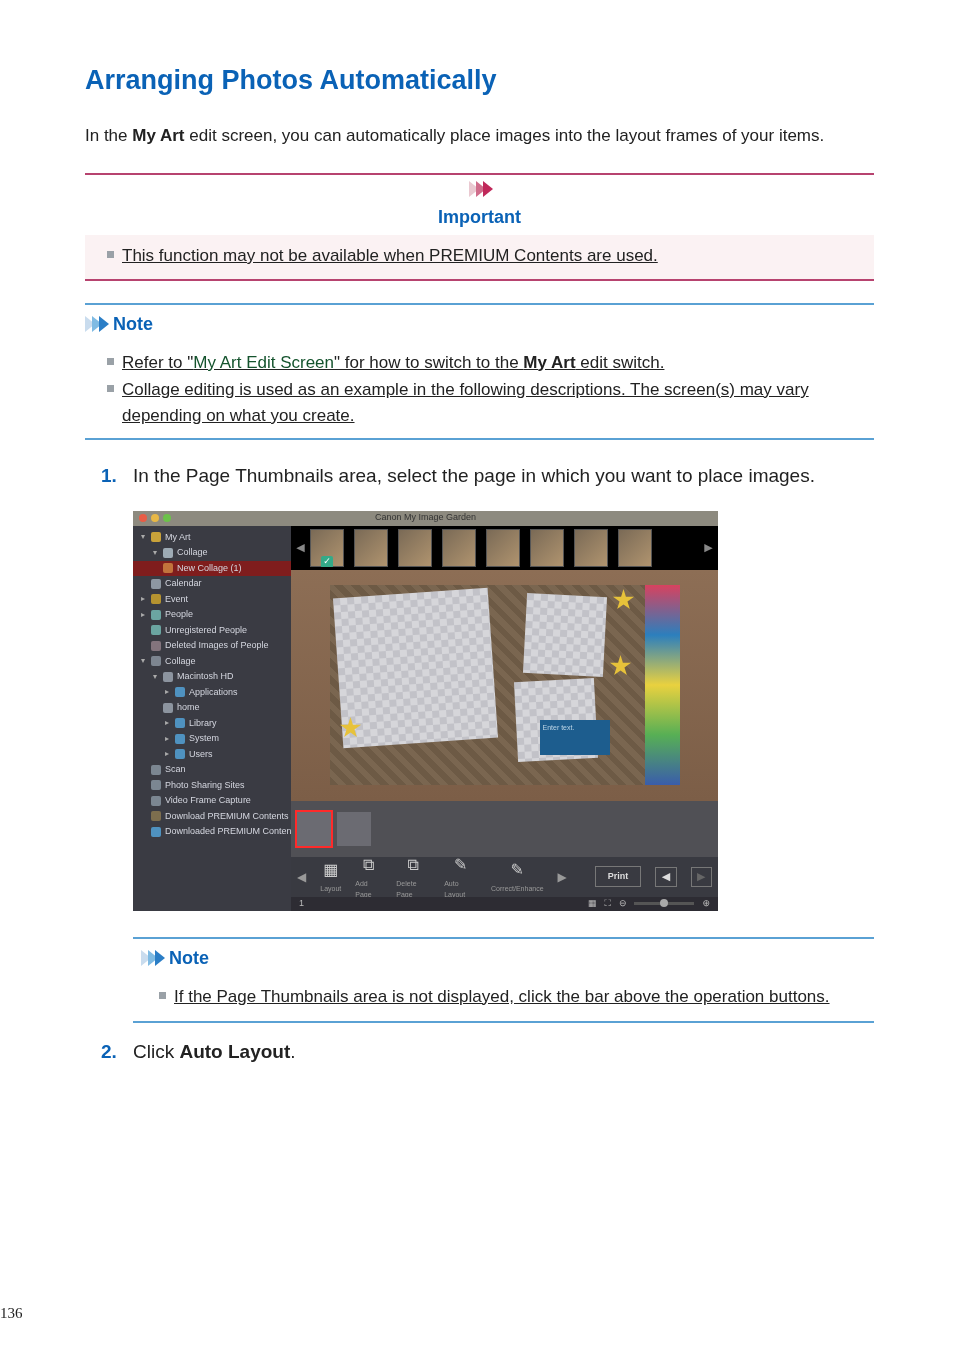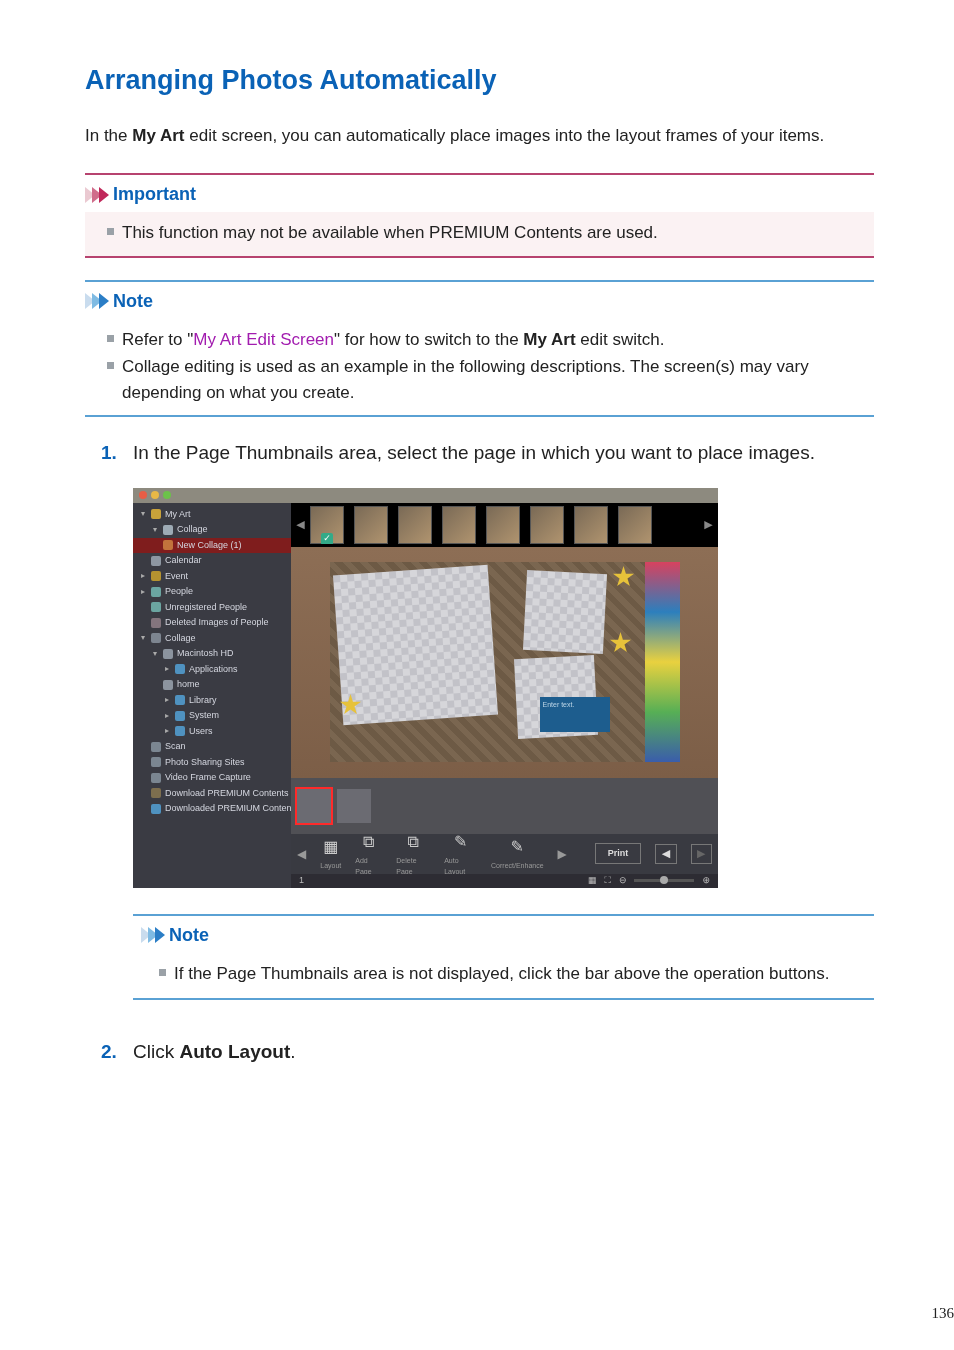--- a/index.html
+++ b/index.html
@@ -30,20 +30,21 @@
   .bold { font-weight: bold; }
 
   .callout {
     border-top: 2px solid #b7436f;
     border-bottom: 2px solid #b7436f;
     padding: 0;
     margin: 0 0 22px 0;
   }
   .callout.important .callout-title-row {
     background: #fff;
+    flex-direction: column;
   }
   .callout.important .callout-body {
     background: #fbf2f3;
   }
   .callout.note {
     border-top: 2px solid #5aa1d4;
     border-bottom: 2px solid #5aa1d4;
   }
   .callout-title-row {
     display: flex;
@@ -75,40 +76,41 @@
     font-size: 18px;
   }
   .callout-body {
     padding: 6px 0 8px 22px;
   }
   .callout-body .item {
     display: flex;
     align-items: flex-start;
     gap: 8px;
     margin: 2px 0;
+    text-decoration: underline;
   }
   .sq-bullet {
     width: 7px; height: 7px;
     background: #9aa1a7;
     flex: 0 0 auto;
     margin-top: 8px;
   }
-  .link { color: #a21caf; }
+  .link { color: #14532d; }
 
   ol.steps {
     list-style: none;
     counter-reset: step;
     padding: 0 0 0 16px;
     margin: 18px 0 0 0;
   }
   ol.steps > li {
     counter-increment: step;
     position: relative;
     padding-left: 32px;
-    margin-bottom: 38px;
+    margin-bottom: 15px;
     font-size: 19px;
   }
   ol.steps > li::before {
     content: counter(step) ".";
     position: absolute;
     left: 0;
     top: 0;
     font-weight: bold;
     color: #0a62b6;
     font-size: 19px;
@@ -256,21 +258,21 @@
     margin: 0 0 0 0;
     padding: 0;
   }
   .inner-note .callout-title-row { padding:6px 0 4px 8px;}
   .inner-note .callout-body { padding:6px 10px 10px 26px; font-size:17px; }
 
   .page-number {
     position:absolute;
     bottom: 26px;
     left:0; right:0;
-    text-align:right;
+    text-align:left;
     font-family: "Times New Roman", serif;
     font-size: 15px;
   }
 </style>
 </head>
 <body>
 
 <div class="page">
 
   <h1>Arranging Photos Automatically</h1>
@@ -322,20 +324,21 @@
   <ol class="steps">
     <li>
       <span>In the Page Thumbnails area, select the page in which you want to place images.</span>
 
       
       <div class="screenshot">
         <div class="ss-titlebar">
           <span class="tl-dot" style="background:#e85d46"></span>
           <span class="tl-dot" style="background:#e8b846"></span>
           <span class="tl-dot" style="background:#6cc24a"></span>
+          <span class="ss-title">Canon My Image Garden</span>
         </div>
         <div class="ss-body">
           <div class="ss-sidebar">
             <div class="tree-row">
                 <span class="twist">▾</span>
                 <span class="ico" style="background:#c9a23a"></span>
                 <span>My Art</span>
               </div>
             <div class="tree-row ind1">
                 <span class="twist">▾</span>

